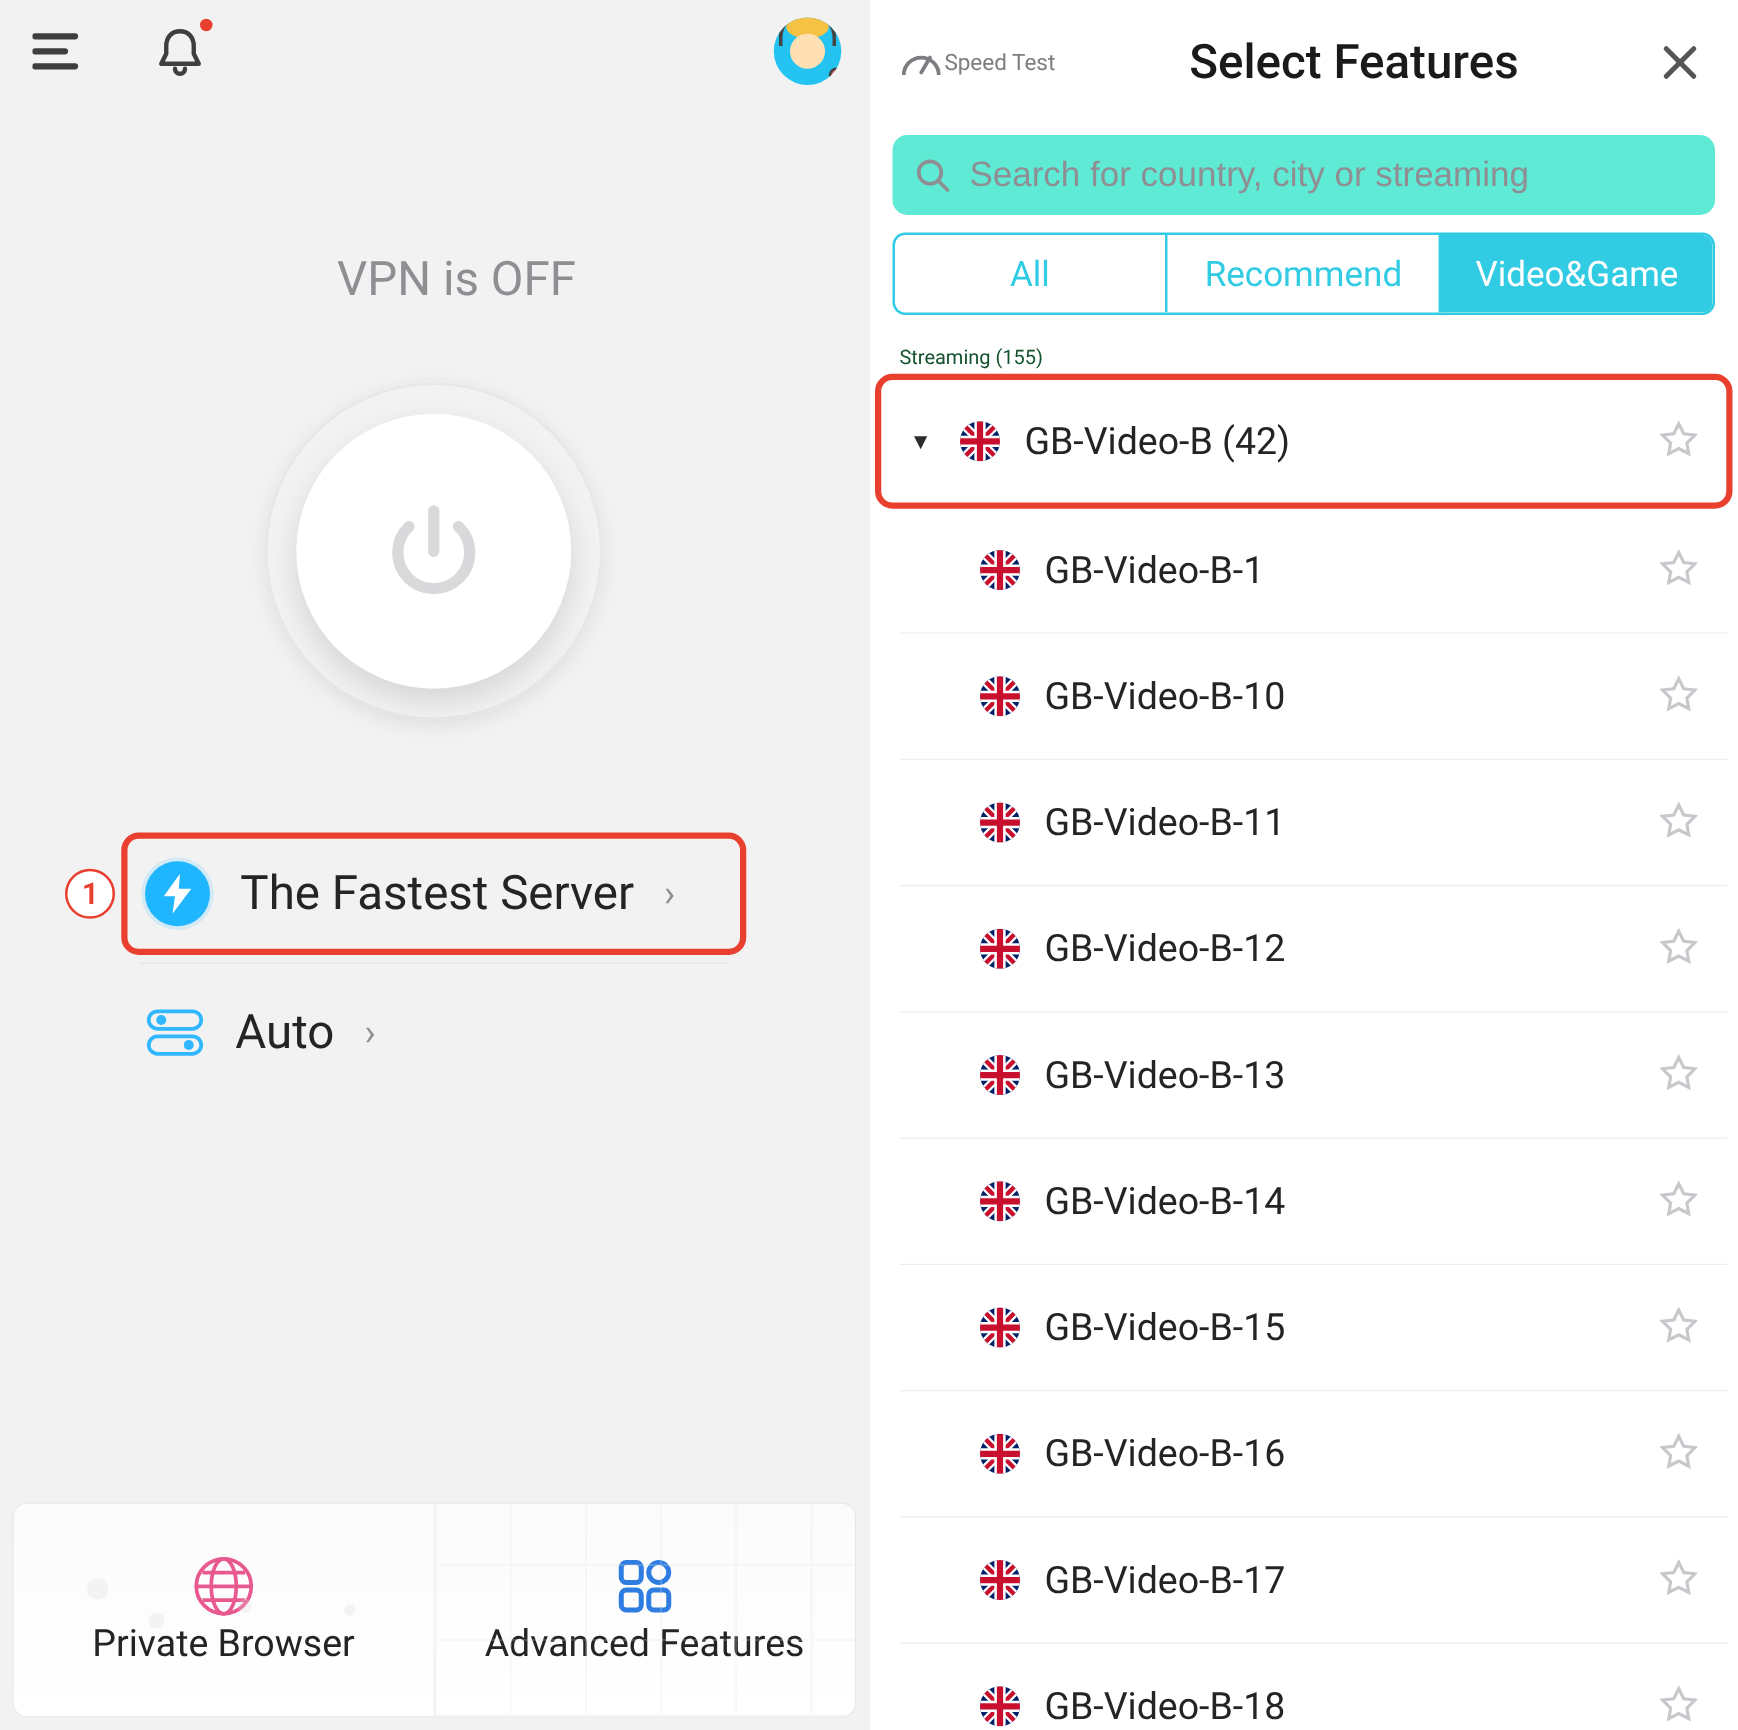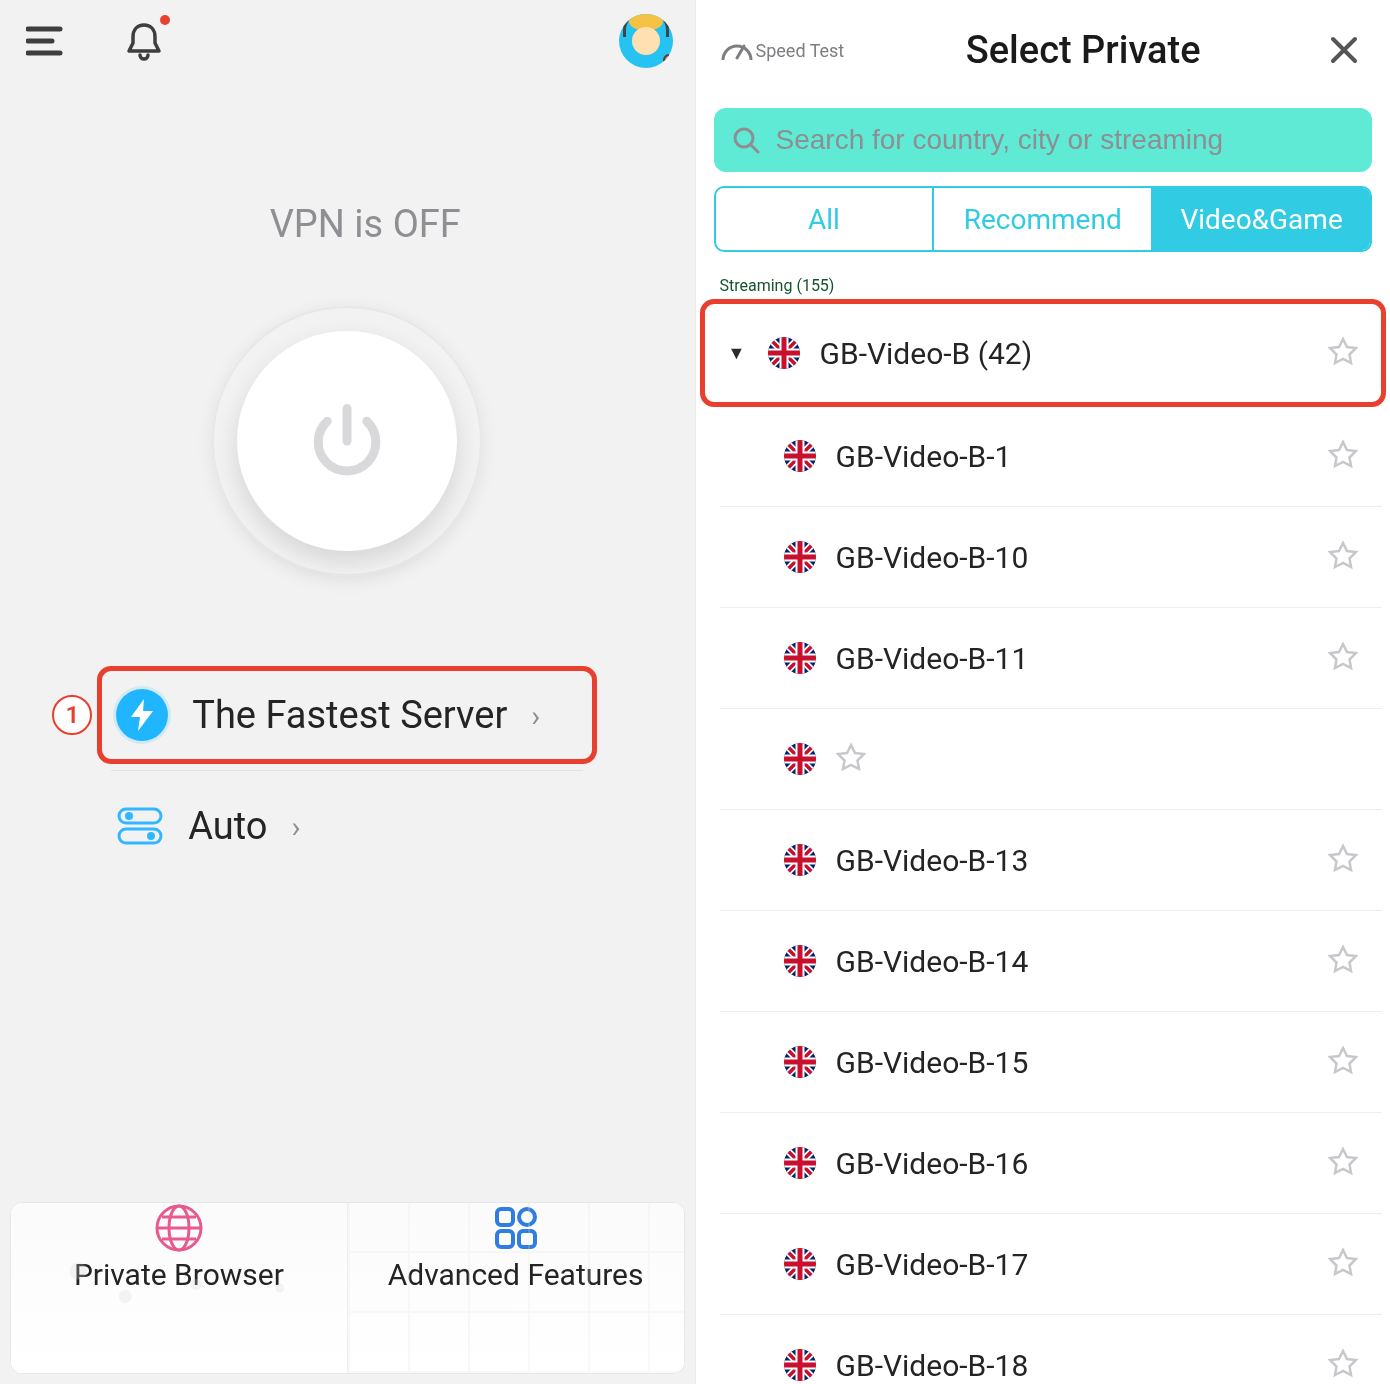--- a/index.html
+++ b/index.html
@@ -38,21 +38,21 @@
     background: #1fb6ff;
     display:flex; align-items:center; justify-content:center;
     box-shadow: 0 0 0 3px rgba(31,182,255,0.15);
   }
   .option-title { font-size: 38px; color: #242424; }
   .chev { color: #8e8e93; font-size: 30px; }
   .badge-num { position: absolute; left: -50px; top: 50%; transform: translateY(-50%);
     width: 36px; height:36px; border:2px solid #e93f2f; color:#e93f2f; font-size:24px; border-radius:50%;
     display:flex; align-items:center; justify-content:center; font-weight:600; background:#fff; }
   .bottom-cards { position:absolute; bottom:10px; left:10px; right:10px; height:170px; display:flex; border:1px solid #e7e7e9; border-radius:12px; overflow:hidden; background: #fff; }
-  .bottom-card { flex:1; display:flex; flex-direction:column; align-items:center; gap:0; background: linear-gradient(0deg,#ffffff,#fbfbfb); position:relative; }
+  .bottom-card { flex:1; display:flex; flex-direction:column; align-items:center; justify-content:center; gap:0; background: linear-gradient(0deg,#ffffff,#fbfbfb); position:relative; }
   .bottom-card + .bottom-card { border-left:1px solid #eee; }
   .bottom-label { font-size:30px; color:#242424; }
   .map-deco { position:absolute; inset:0; opacity:.25; background:
     radial-gradient(circle at 20% 40%, #d6d6d8 8px, transparent 9px),
     radial-gradient(circle at 55% 48%, #d6d6d8 5px, transparent 6px),
     radial-gradient(circle at 34% 55%, #d6d6d8 6px, transparent 7px),
     radial-gradient(circle at 80% 50%, #d6d6d8 4px, transparent 5px);
     pointer-events:none;
   }
   .circuit-deco { position:absolute; inset:0; opacity:.22;
@@ -205,21 +205,21 @@
 
   <div class="pane right">
     <div class="r-top">
       <div class="speed-col">
         <svg width="34" height="28" viewBox="0 0 34 28" fill="none" stroke="#7d7d82" stroke-width="3">
             <path d="M3 24 A14 14 0 0 1 31 24"></path>
             <path d="M17 22 L24 10" stroke-linecap="round"></path>
           </svg>
         <span>Speed Test</span>
       </div>
-      <div class="r-title">Select Private</div>
+      <div class="r-title">Select Features</div>
       <div class="close-btn">
         <svg width="30" height="30" viewBox="0 0 30 30">
             <path d="M4 4 L26 26 M26 4 L4 26" stroke="currentColor" stroke-width="4" stroke-linecap="round"></path>
           </svg>
       </div>
     </div>
 
     <div class="search-wrap">
       <div class="search-box">
         <svg width="28" height="28" viewBox="0 0 28 28" fill="none" stroke="#8e8e93" stroke-width="3">
@@ -346,20 +346,21 @@
                 </defs>
                 <g clip-path="url(#cc)">
                   <rect width="32" height="32" fill="#012169"></rect>
                   <path d="M0 0 L32 32 M32 0 L0 32" stroke="#fff" stroke-width="7"></path>
                   <path d="M0 0 L32 32 M32 0 L0 32" stroke="#c8102e" stroke-width="3.5"></path>
                   <path d="M16 0 V32 M0 16 H32" stroke="#fff" stroke-width="9"></path>
                   <path d="M16 0 V32 M0 16 H32" stroke="#c8102e" stroke-width="5"></path>
                 </g>
               </svg>
             </span>
+            <span class="row-title">GB-Video-B-12</span>
             <span class="star-btn"><svg width="30" height="30" viewBox="0 0 30 30" fill="none" stroke="currentColor" stroke-width="2.5">
                 <path d="M15 3 L19 11 L28 12 L21.5 18.5 L23 27 L15 22.8 L7 27 L8.5 18.5 L2 12 L11 11 Z"></path>
               </svg></span>
           </div>
           <div class="server-row">
             <span class="flag">
               <svg viewBox="0 0 32 32">
                 <defs>
                   <clipPath id="cc">
                     <circle cx="16" cy="16" r="16"></circle>

